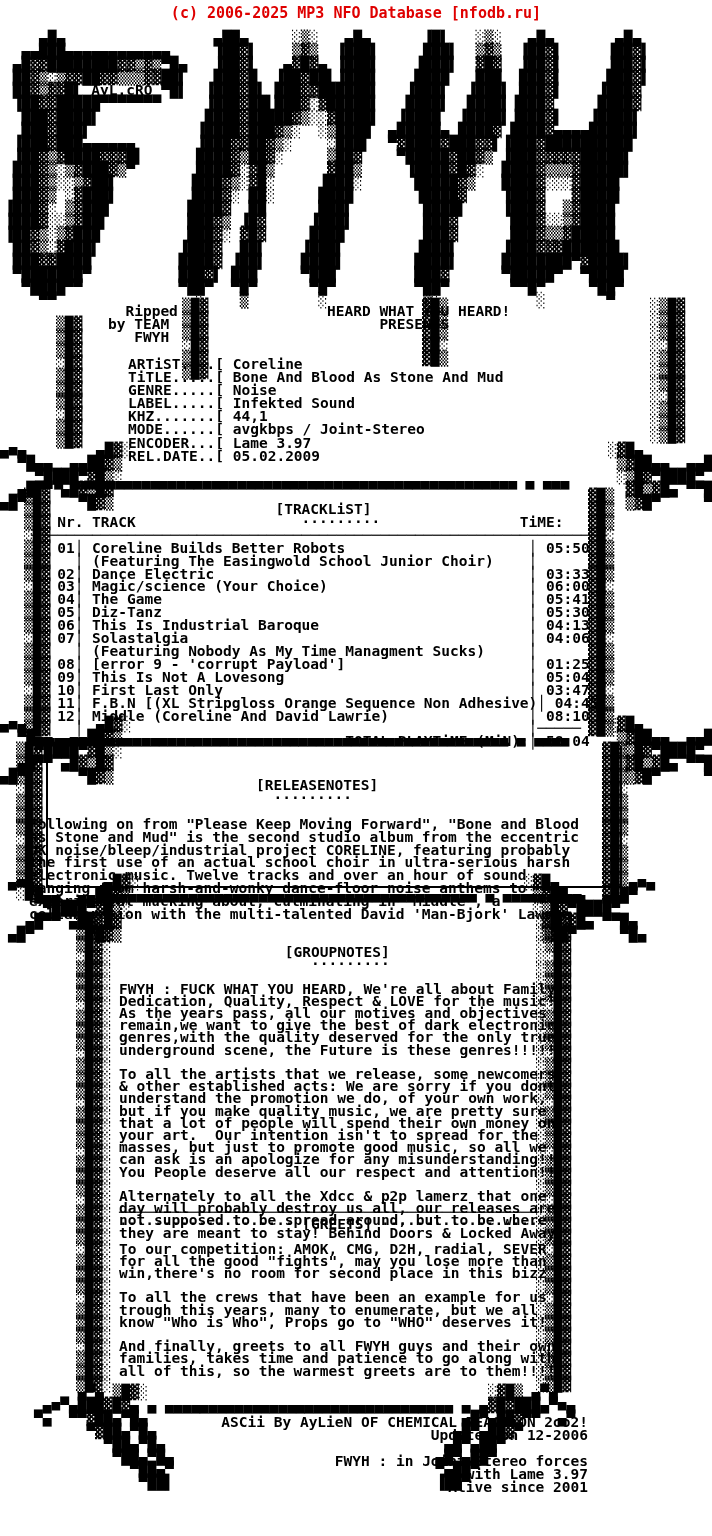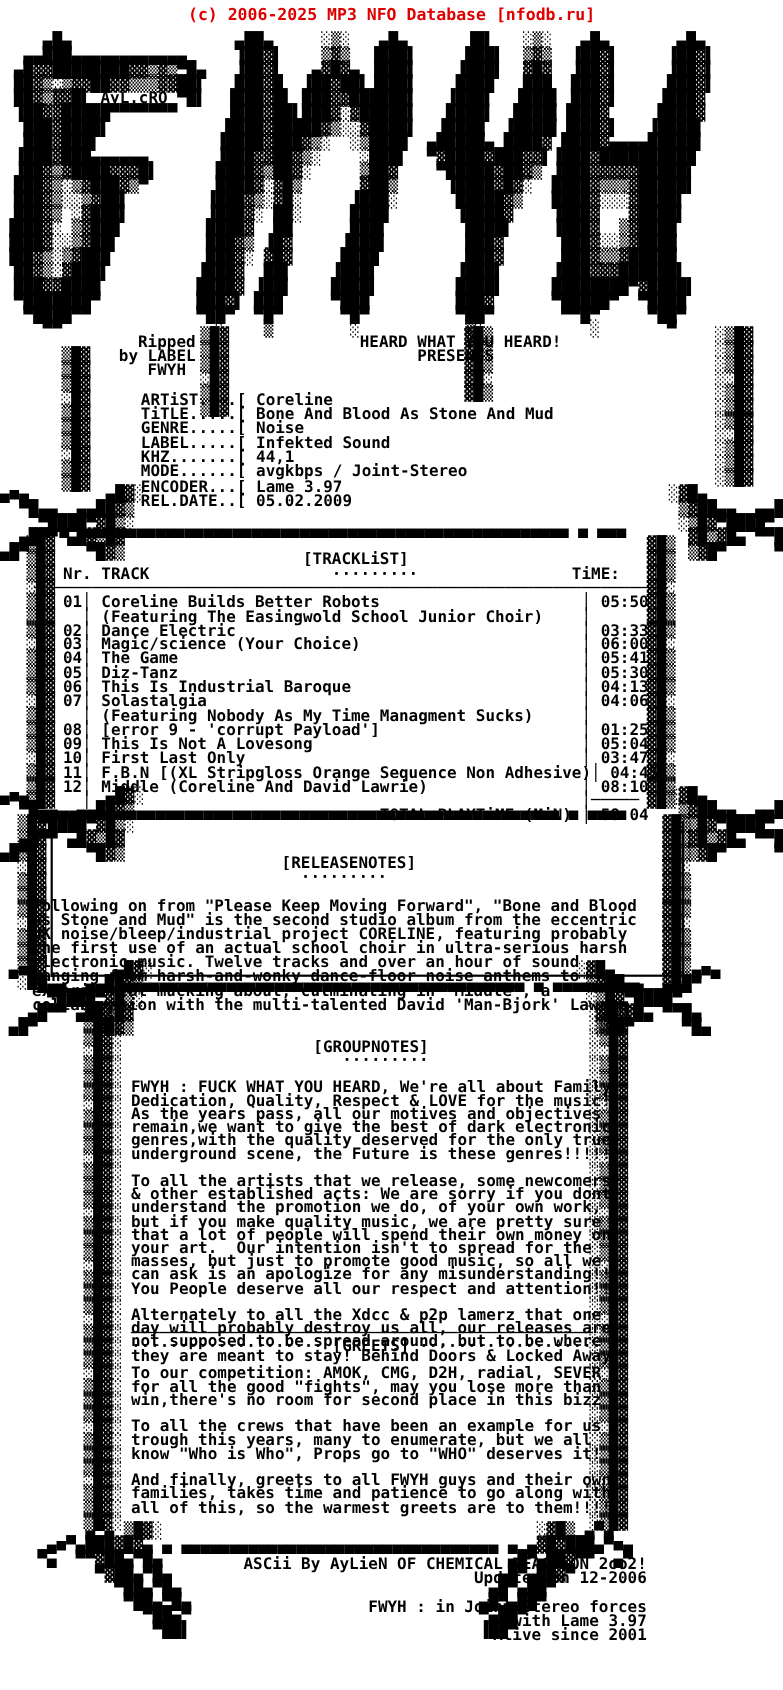--- a/index.html
+++ b/index.html
@@ -76,21 +76,21 @@
 ░░█▓
 ░▒█▓
 ░▒█▓
 ░▒█▓
 ░░█▓
 ░▒█▓
 ░▒█▓
 ░▒█▓</pre>
 
 <pre style="left:108px;top:305px">  Ripped
-by LABEL
+by TEAM
    FWYH</pre>
 <pre style="left:327px;top:305px">HEARD WHAT YOU HEARD!
       PRESENTS</pre>
 
 <pre class="lh131" style="left:128px;top:358px">ARTiST....[ Coreline
 TiTLE.....[ Bone And Blood As Stone And Mud
 GENRE.....[ Noise
 LABEL.....[ Infekted Sound
 KHZ.......[ 44,1
 MODE......[ avgkbps / Joint-Stereo

